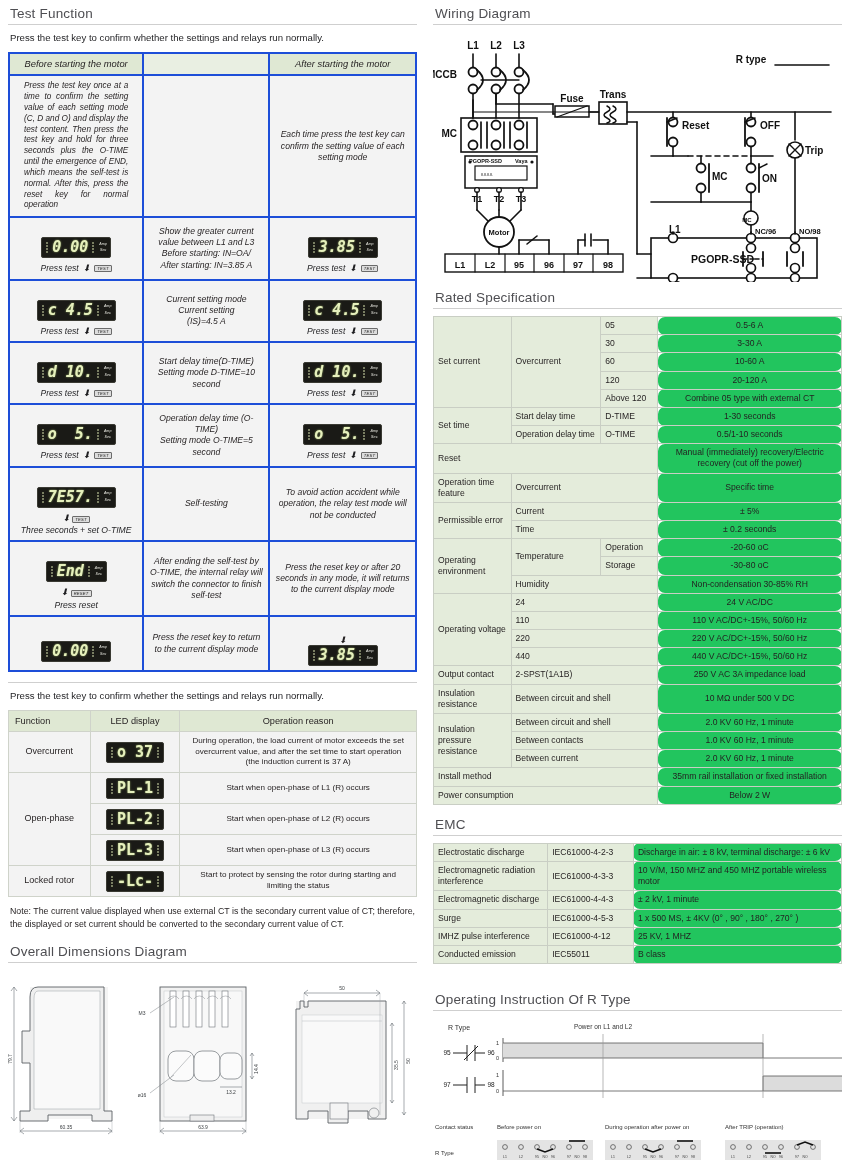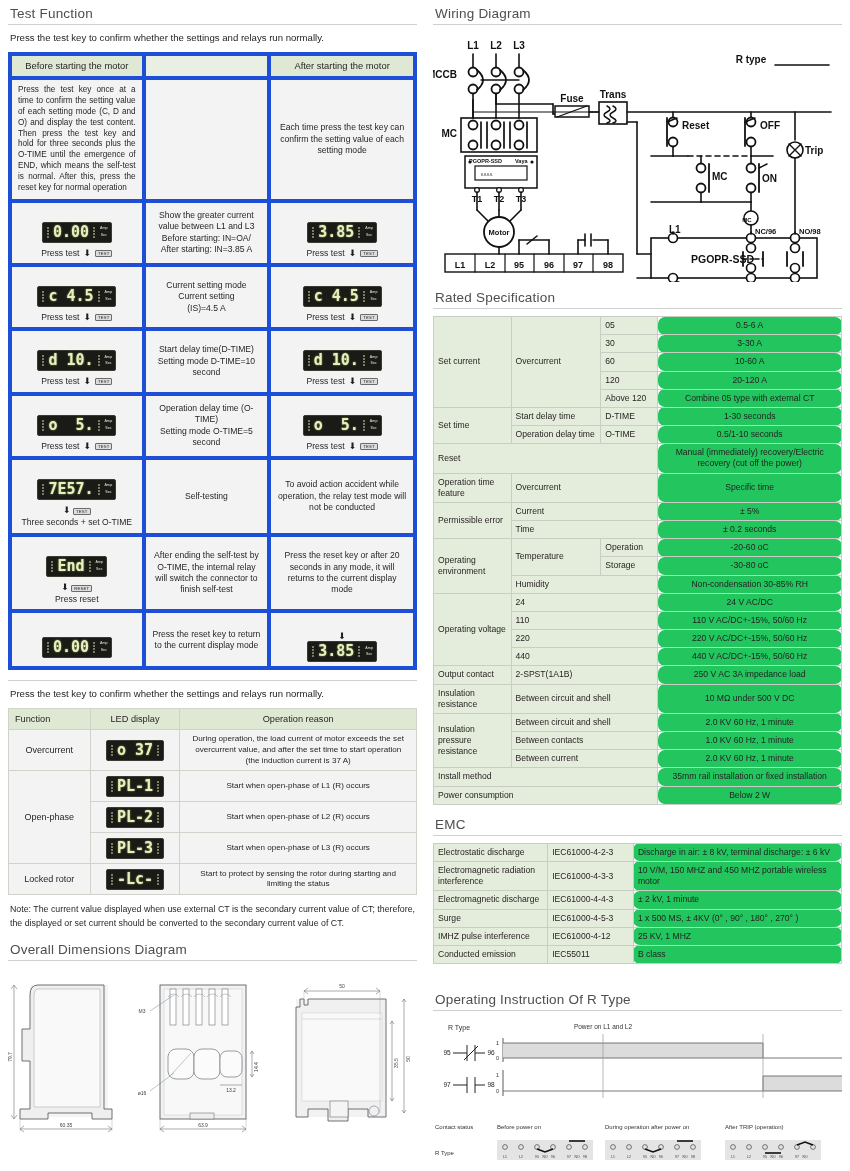--- a/index.html
+++ b/index.html
@@ -45,31 +45,32 @@
     font-weight: normal;
   }
   .lbl  { background: #e4ecdb; }
   .val  { background: #22c55e; border-radius: 7px; }
   .ctr  { text-align: center; }
   .lft  { text-align: left; }
 
   
   table.tf { border-collapse: collapse; width: 100%; font-size: 8.4px; }
   table.tf td {
-    border: 4px solid #1d4ed8;
+    border: 2px solid #1d4ed8;
     background: #f3f3f3;
     vertical-align: middle;
     padding: 4px 5px;
     text-align: center;
     line-height: 1.32;
+    font-style: italic;
   }
   table.tf td.head { background:#dfe8d3; font-size: 9.4px; padding: 4px 6px; }
   table.tf td.blankhead { background:#e9efe2; }
   table.tf td.desc { font-size: 8.6px; }
-  table.tf td.para { text-align: justify; text-align-last:left; font-size: 8.2px; padding:5px 6px; }
+  table.tf td.para { text-align: justify; text-align-last:left; font-size: 8.2px; padding:5px 14px; }
   table.tf td.ledcell { padding: 19px 4px 4px 4px; }
 
   
   .led-wrap { display:flex; flex-direction:column; align-items:center; }
   .led {
     display:inline-flex; align-items:center;
     background:#1a1a16; border:1px solid #3a3a33; border-radius:2px;
     padding:2px 3px; gap:2px;
   }
   .led .dots {

